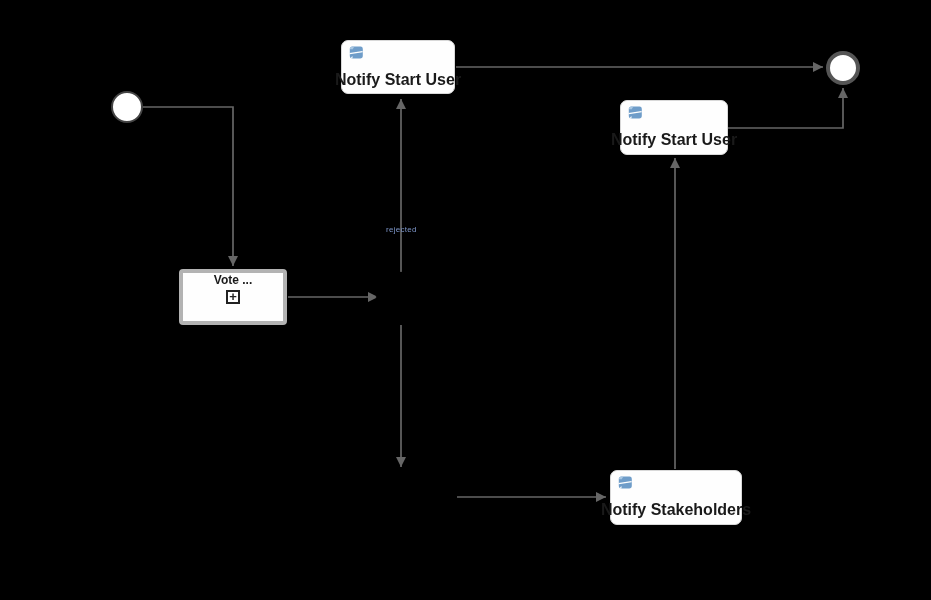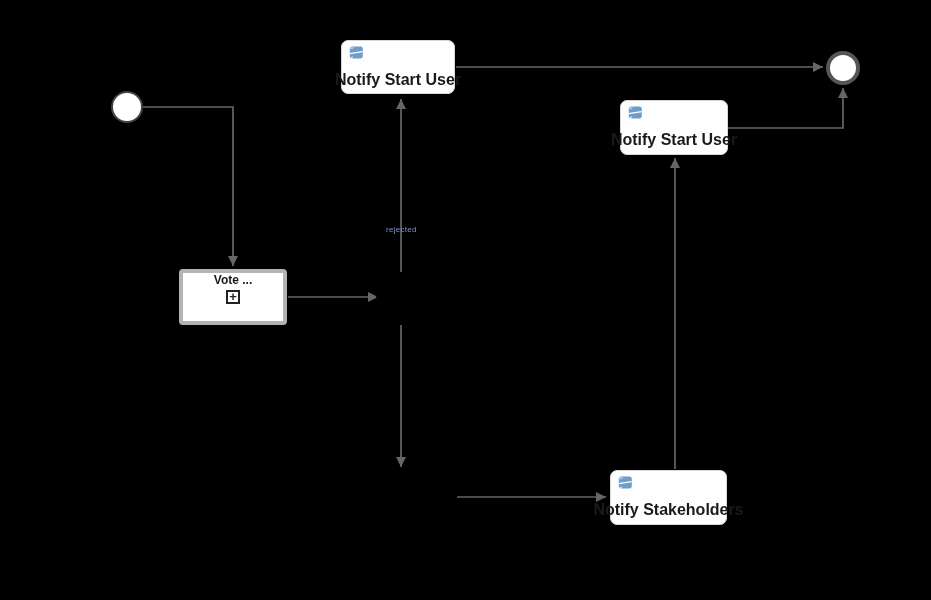--- a/index.html
+++ b/index.html
@@ -152,21 +152,21 @@
   </div>
 
   <div class="subprocess" style="left:179px; top:269px; width:108px; height:56px;">
     <div class="label">Vote ...</div>
     <div class="expand-marker">+</div>
   </div>
 
   <div class="gateway"></div>
 
 
-  <div class="task" style="left:610px; top:470px; width:117px; height:55px;">
+  <div class="task" style="left:610px; top:470px; width:132px; height:55px;">
     <svg class="icon" viewBox="0 0 16 15">
       <path d="M4.5 1.5 h8 a2.3 2.3 0 0 1 2.3 2.3 v7 a2.7 2.7 0 0 1 -2.7 2.7 h-8 a2.3 2.3 0 0 1 -2.3 -2.3 v-7 a2.7 2.7 0 0 1 2.7 -2.7 z" fill="var(--script-icon-blue)"></path>
       <path d="M4.5 1.5 c-1.6 0 -2.7 1.1 -2.7 2.7 l3.1 0 c0 -0.9 0.6 -1.5 1.5 -1.5 z" fill="#a9c7e2"></path>
       <line x1="1.6" y1="8.6" x2="14.6" y2="6.6" stroke="#ffffff" stroke-width="1.1"></line>
       <path d="M1.9 13.4 l2.6 -2.3 l0.1 2.3 z" fill="#ffffff" opacity="0.85"></path>
     </svg>
     <div class="label">Notify Stakeholders</div>
   </div>
 
   <div class="task" style="left:620px; top:100px; width:108px; height:55px;">

